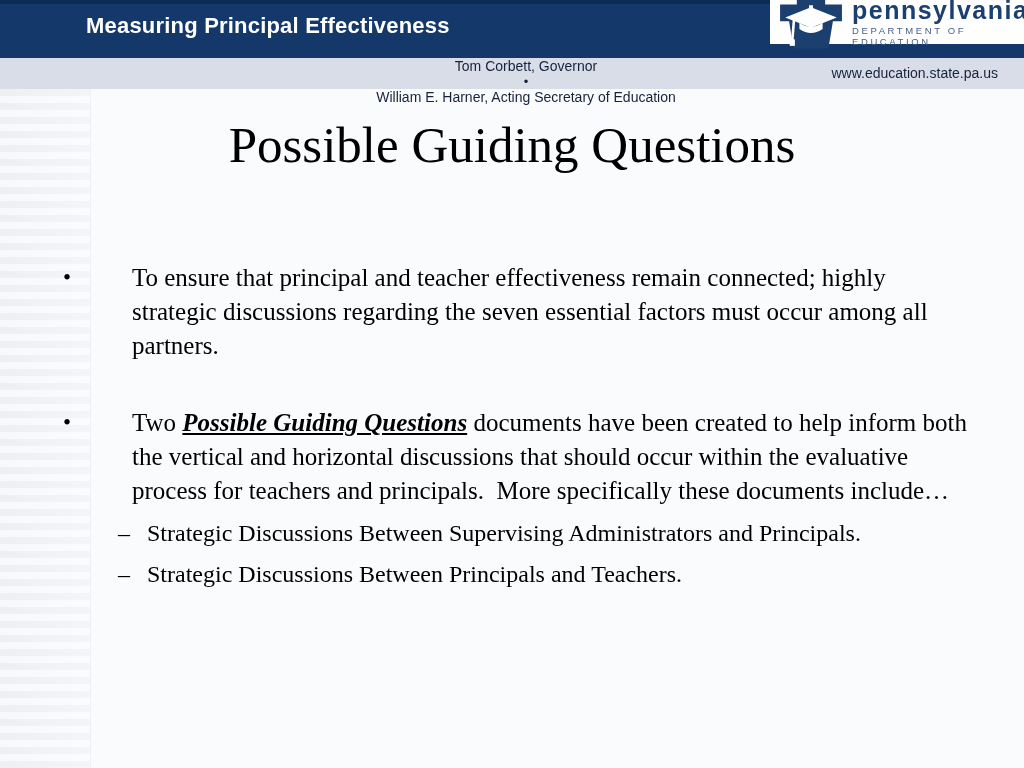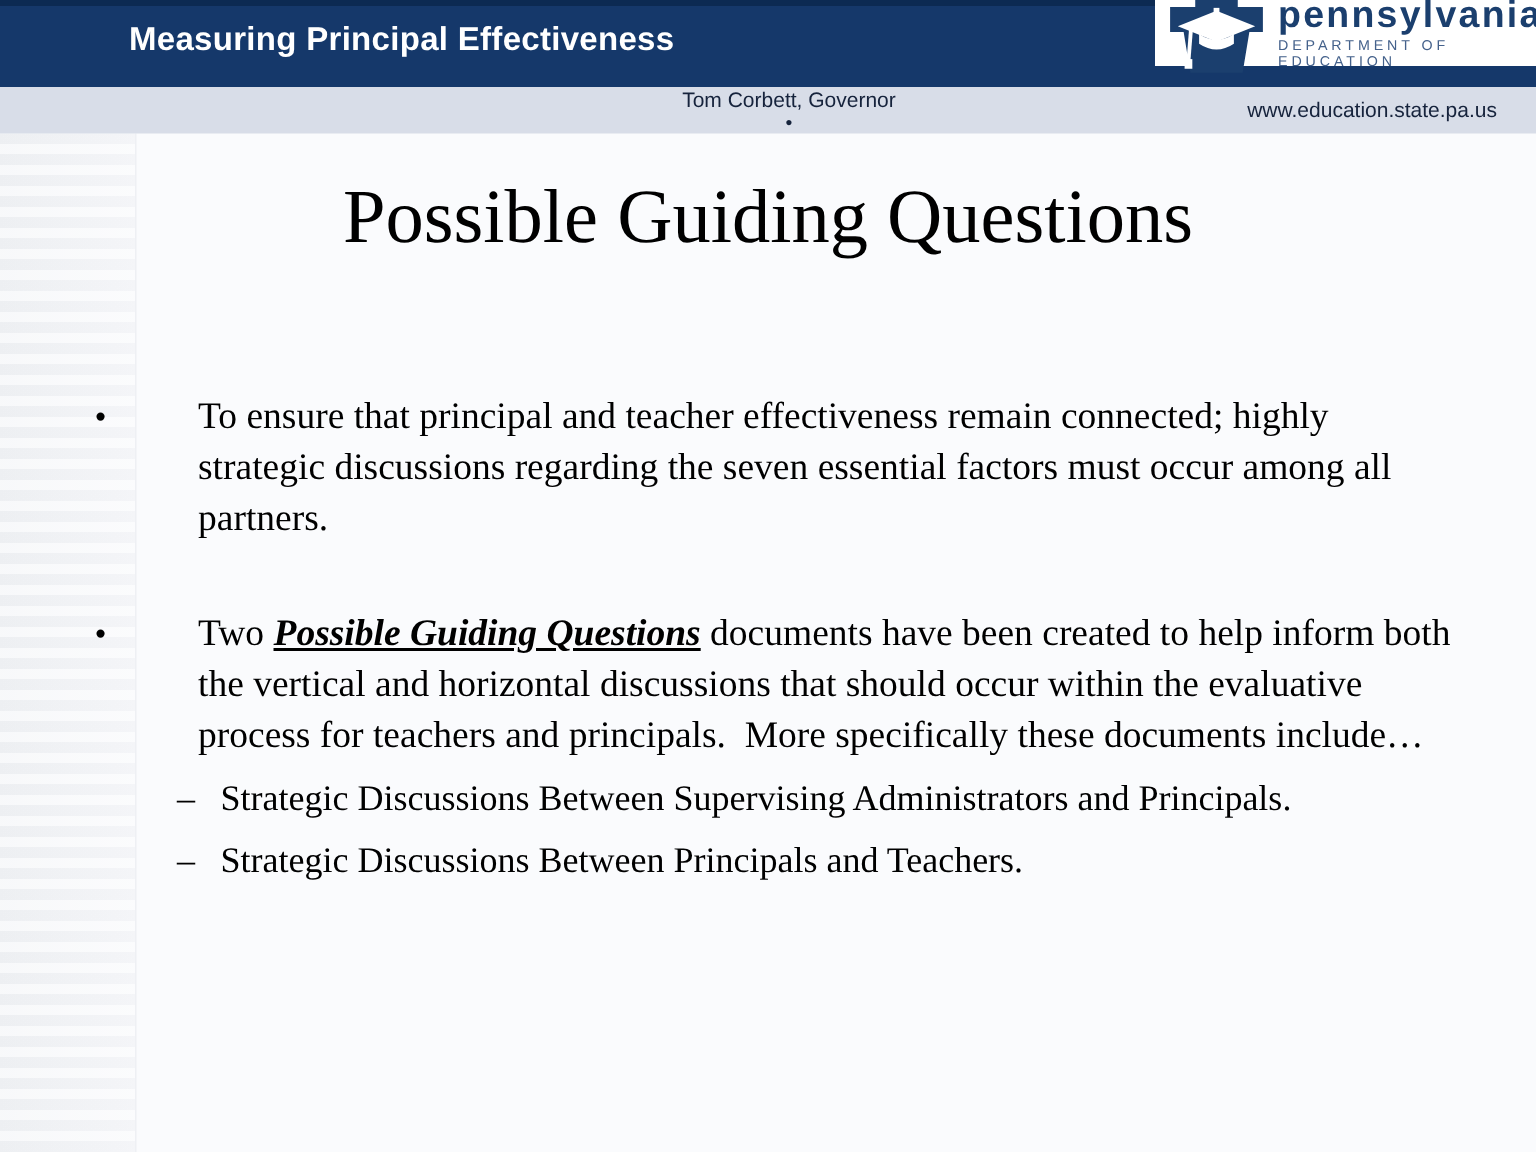--- a/index.html
+++ b/index.html
@@ -123,20 +123,21 @@
     </span>
     <div class="brand">
       <div class="brand-name">pennsylvania</div>
       <div class="brand-dept">DEPARTMENT OF EDUCATION</div>
     </div>
   </div>
 
   <div class="sub-bar">
     <span>Tom Corbett, Governor</span>
     <span class="sep">•</span>
+    <span>William E. Harner, Acting Secretary of Education</span>
   </div>
   <span class="website">www.education.state.pa.us</span>
 
   <div class="content">
     <div class="left-strip"></div>
 
     <h1 class="slide-title">Possible Guiding Questions</h1>
 
     <div class="bullets">
 

